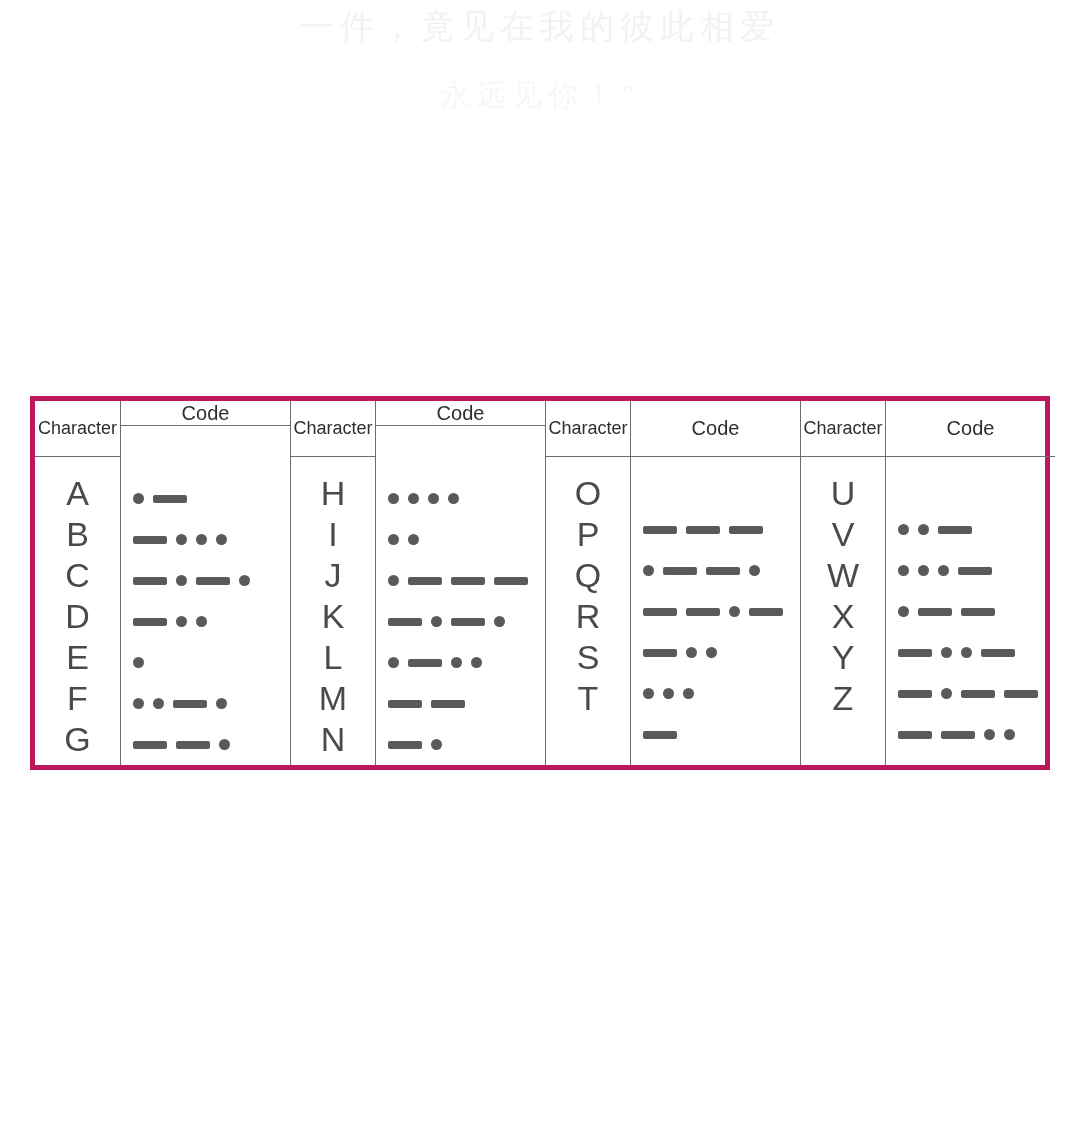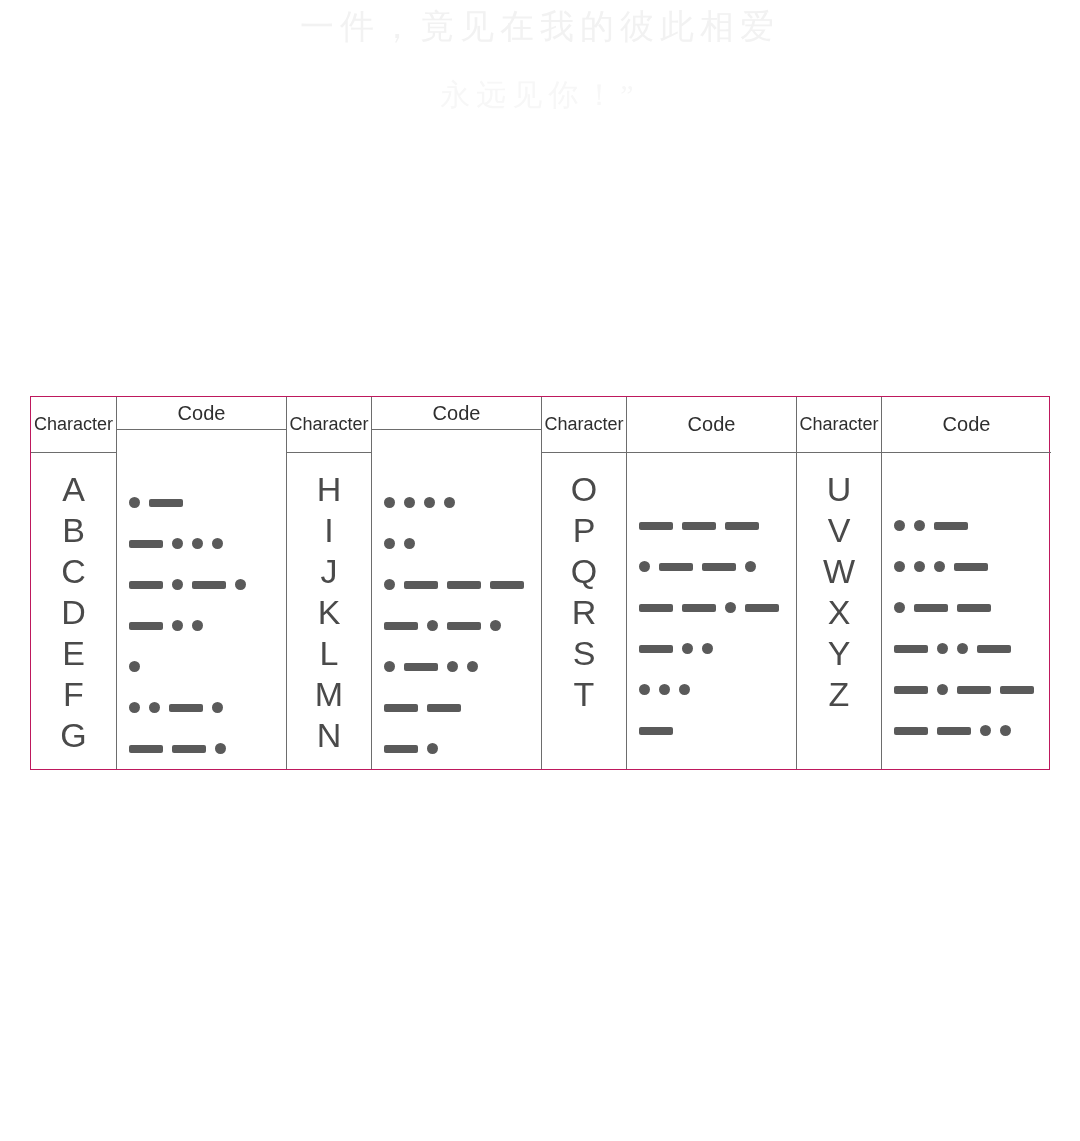--- a/index.html
+++ b/index.html
@@ -35,21 +35,21 @@
   .ghost-line.l3 { font-size: 30px; line-height: 30px; margin-top: 36px; color:#f7f7f7; }
   .ghost-line.l4 { font-size: 34px; line-height: 34px; margin-top: 18px; }
 
   
   .morse-table {
     position: absolute;
     left: 30px;
     top: 396px;
     width: 1020px;
     height: 374px;
-    border: 1px solid #be185d;
+    border: 5px solid #be185d;
     box-sizing: border-box;
     display: flex;
   }
   .pair {
     display: flex;
     height: 100%;
   }
   .col {
     box-sizing: border-box;
     height: 100%;

